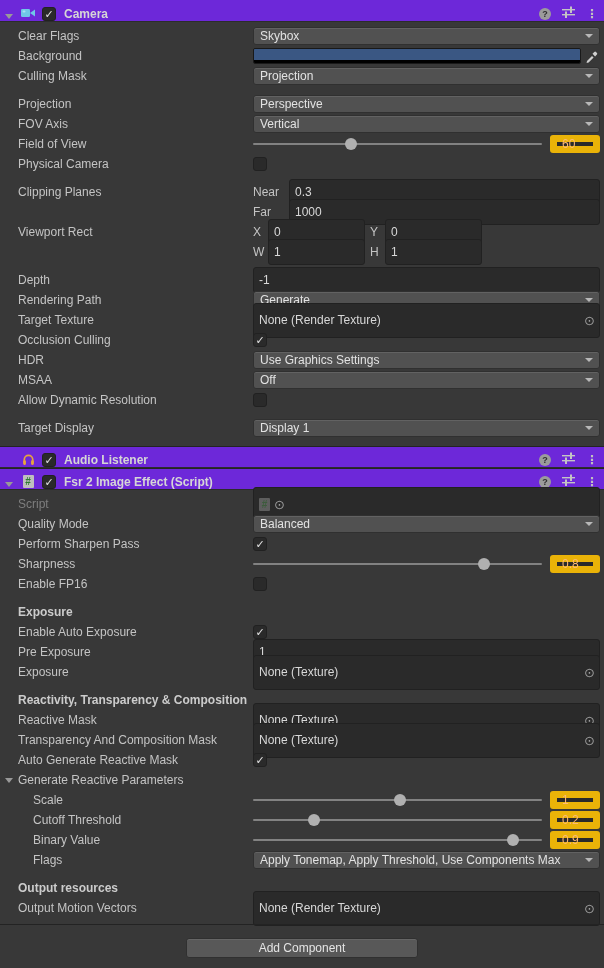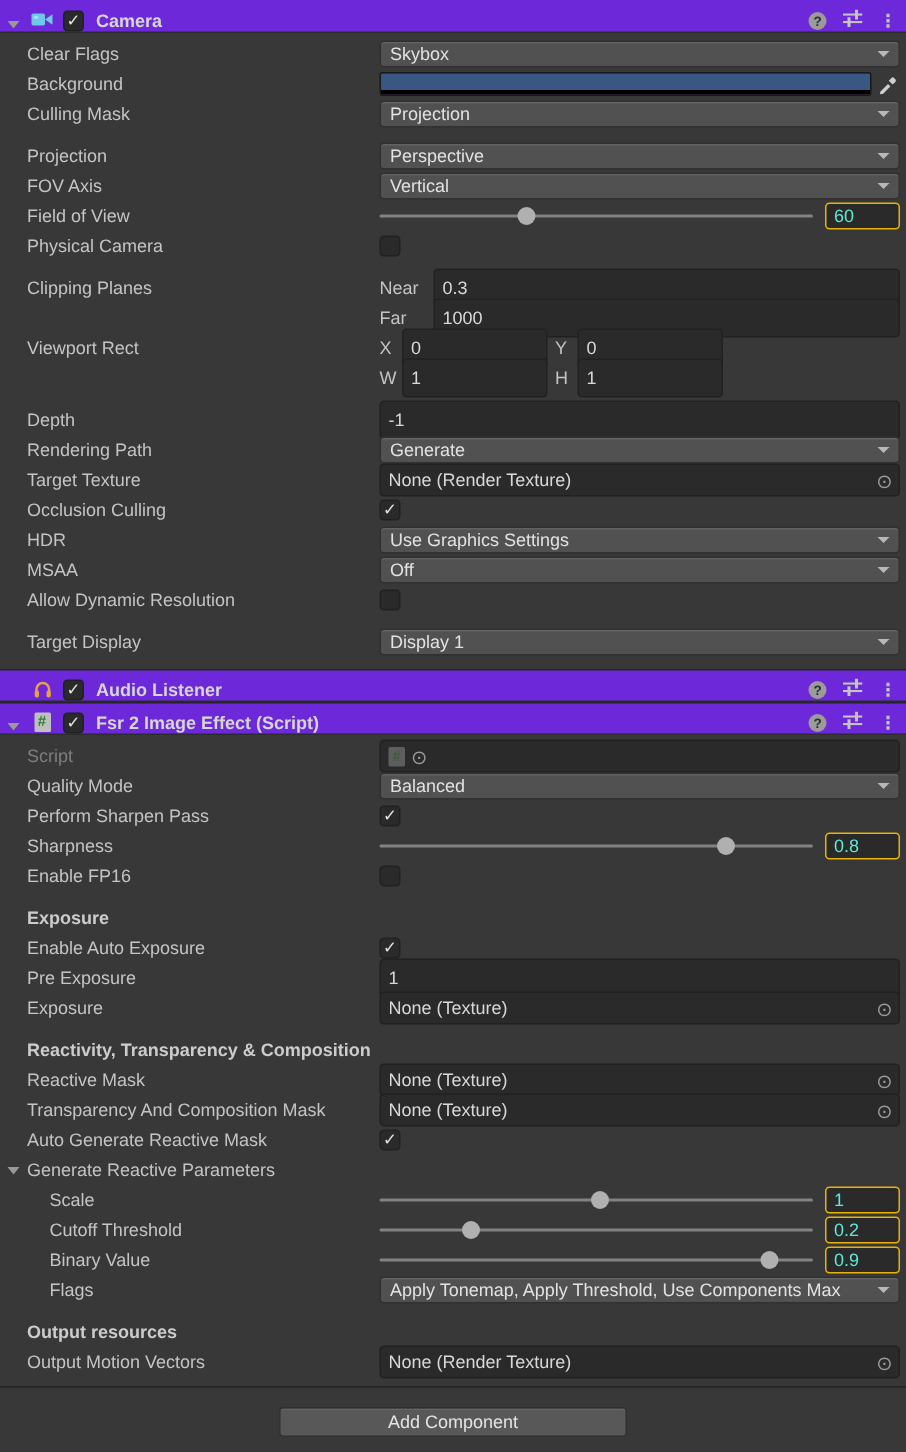--- a/index.html
+++ b/index.html
@@ -32,35 +32,35 @@
   .dropdown { flex:1; height:18px; background:#515151; border:1px solid #303030; border-radius:3px;
     box-shadow: inset 0 1px 0 #626262; display:flex; align-items:center; padding:0 6px; color:#E2E2E2; min-width:0;gap:20px; }
   .dropdown .dd-text { flex:1; white-space:nowrap; overflow:hidden; }
   .dd-arrow { width:0; height:0; border-left:4px solid transparent; border-right:4px solid transparent;
     border-top:4px solid #B8B8B8; margin-left:4px; flex:none; }
 
   .textfield { flex:1; height:18px; background:#2A2A2A; border:1px solid #212121; border-radius:3px;
     display:flex; align-items:center; padding:12px 5px; color:#D8D8D8; min-width:0; }
   .textfield.small { flex:none; width:97px; }
 
-  .objfield { flex:1; height:22px; background:#2A2A2A; border:1px solid #212121; border-radius:3px;
+  .objfield { flex:1; height:35px; background:#2A2A2A; border:1px solid #212121; border-radius:3px;
     display:flex; align-items:center; padding:0 4px 0 5px; color:#D8D8D8; min-width:0; }
   .objfield .obj-text { flex:1; white-space:nowrap; overflow:hidden; }
   .obj-picker { color:#9B9B9B; font-size:13px; line-height:13px; flex:none; }
 
   .checkbox { width:14px; height:14px; background:#2A2A2A; border:1px solid #212121; border-radius:3px;
     display:flex; align-items:center; justify-content:center; flex:none; }
   .checkbox.checked::after { content:"\2713"; color:#E4E4E4; font-size:11px; font-weight:bold; line-height:1; }
 
   .slider { flex:1; position:relative; height:18px; margin-right:8px; }
   .slider .track { position:absolute; left:0; right:0; top:8px; height:2px; background:#828282; border-radius:1px; }
   .slider .handle { position:absolute; top:3px; width:12px; height:12px; border-radius:50%; background:#B0B0B0;
     transform:translateX(-50%); }
-  .valbox { flex:none; width:50px; height:18px; background:#2A2A2A; border:1px solid #eab308; border-radius:3px;
-    display:flex; align-items:center; padding:0 5px; color:#5eead4;text-align:center; }
+  .valbox { flex:none; width:50px; height:18px; background:#2A2A2A; border:7px solid #eab308; border-radius:3px;
+    display:flex; align-items:center; padding:0 5px; color:#fdba74;text-align:center; }
 
   .sub-label { flex:none; color:#C4C4C4; }
   .sub-label.nf { width:36px; }
   .sub-label.xy { width:15px; }
   .field-gap { width:5px; flex:none; }
   .half-spacer { flex:1; }
 
   .color-field { flex:1; height:16px; border:1px solid #191919; border-radius:2px; overflow:hidden;
     display:flex; flex-direction:column; min-width:0; }
   .color-main { flex:1; }

